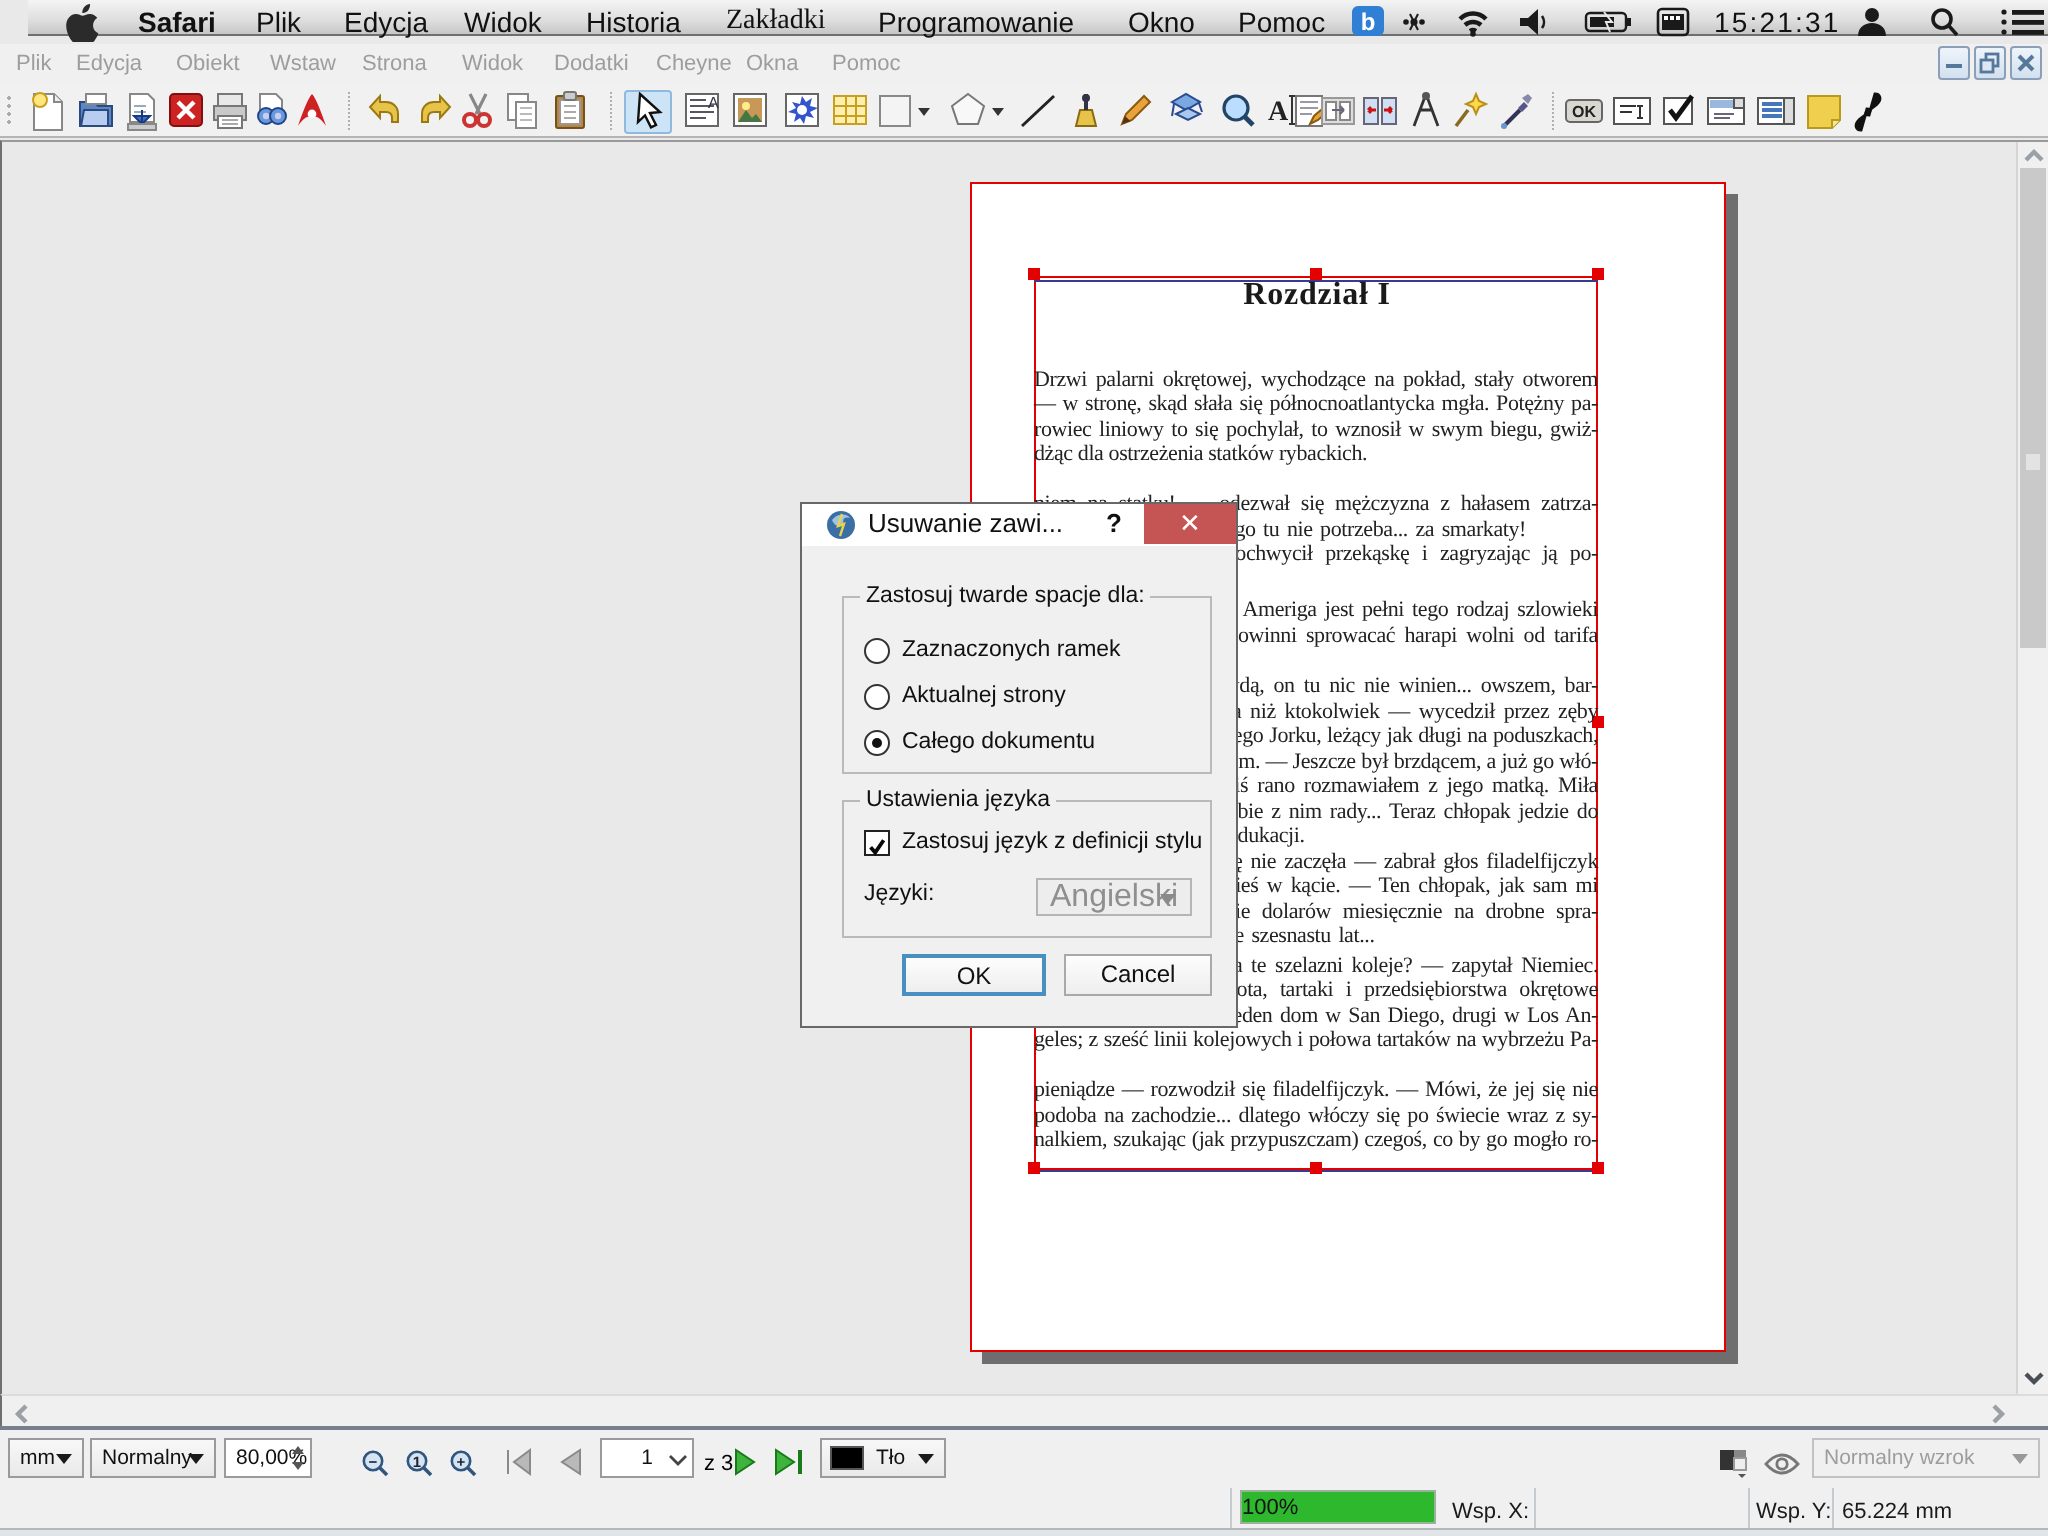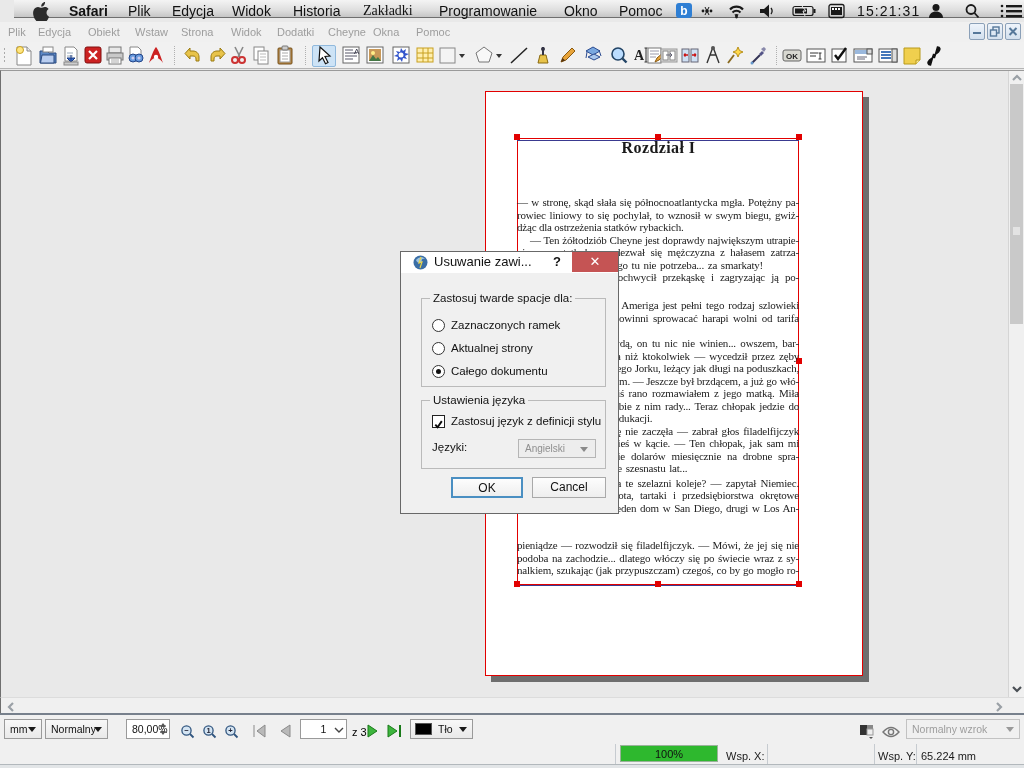--- a/index.html
+++ b/index.html
@@ -313,24 +313,24 @@
 <div class="abs" style="left:31px;top:493px;width:282px;height:1px;background:#3a3a90"></div>
 <div class="hnd" style="left:28px;top:42px"></div>
 <div class="hnd" style="left:28px;top:266px"></div>
 <div class="hnd" style="left:28px;top:489px"></div>
 <div class="hnd" style="left:169px;top:42px"></div>
 <div class="hnd" style="left:169px;top:489px"></div>
 <div class="hnd" style="left:310px;top:42px"></div>
 <div class="hnd" style="left:310px;top:266px"></div>
 <div class="hnd" style="left:310px;top:489px"></div>
 <div class="abs" style="left:31px;top:47px;width:283px;text-align:center;font-family:'Liberation Serif',serif;font-size:16px;letter-spacing:0.4px;font-weight:bold;color:#1a1a1a">Rozdział I</div>
+<div class="tl tlj" style="top:91.5px;">Drzwi palarni okrętowej, wychodzące na pokład, stały otworem</div>
 <div class="tl tlj" style="top:104.0px;">— w stronę, skąd słała się północnoatlantycka mgła. Potężny pa-</div>
 <div class="tl" style="top:129.0px;">dżąc dla ostrzeżenia statków rybackich.</div>
 <div class="tl tlj" style="top:116.5px;">rowiec liniowy to się pochylał, to wznosił w swym biegu, gwiż-</div>
-<div class="tl tlj" style="top:141.5px;text-indent:13px;">— Ten żółtodziób Cheyne jest doprawdy największym utrapie-</div>
 <div class="tl tlj" style="top:154.0px;">niem na statku! — odezwał się mężczyzna z hałasem zatrza-</div>
 <div class="tl" style="top:166.5px;word-spacing:1.2px;">skując drzwiami. — Jego tu nie potrzeba... za smarkaty!</div>
 <div class="tl tlj" style="top:179.0px;">Siwowłosy Niemiec pochwycił przekąskę i zagryzając ją po-</div>
 <div class="tl" style="top:191.5px;">łknął.</div>
 <div class="tl tlj" style="top:207.0px;">— Och, panie! Ta cała Ameriga jest pełni tego rodzaj szlowieki</div>
 <div class="tl tlj" style="top:219.5px;">szwabacha tutaj. Oni powinni sprowacać harapi wolni od tarifa</div>
 <div class="tl" style="top:232.0px;">za darmo.</div>
 <div class="tl tlj" style="top:245.0px;">— Najwidoczniej prawdą, on tu nic nie winien... owszem, bar-</div>
 <div class="tl tlj" style="top:257.5px;">dziej zasługuje na lania niż ktokolwiek — wycedził przez zęby</div>
 <div class="tl tlj" style="top:270.0px;">młody człowiek z Nowego Jorku, leżący jak długi na poduszkach,</div>
@@ -338,20 +338,21 @@
 <div class="tl tlj" style="top:295.0px;">czono po hotelach. Dziś rano rozmawiałem z jego matką. Miła</div>
 <div class="tl tlj" style="top:307.5px;">kobieta, ale nie daje sobie z nim rady... Teraz chłopak jedzie do</div>
 <div class="tl" style="top:320.0px;">Europy, by dokończyć edukacji.</div>
 <div class="tl tlj" style="top:332.5px;">— Edukacja jeszcze się nie zaczęła — zabrał głos filadelfijczyk</div>
 <div class="tl tlj" style="top:345.0px;">rozparty wygodnie gdzieś w kącie. — Ten chłopak, jak sam mi</div>
 <div class="tl tlj" style="top:357.5px;">mówił, dostaje dwieście dolarów miesięcznie na drobne spra-</div>
 <div class="tl" style="top:370.0px;word-spacing:1.2px;">wunki, a nie ma jeszcze szesnastu lat...</div>
 <div class="tl tlj" style="top:384.5px;">— To jego tatko to ma te szelazni koleje? — zapytał Niemiec.</div>
 <div class="tl tlj" style="top:397.0px;">— Tak. I kopalnie złota, tartaki i przedsiębiorstwa okrętowe</div>
 <div class="tl tlj" style="top:409.5px;">— wtrącił jankes. — Jeden dom w San Diego, drugi w Los An-</div>
+<div class="tl tlj" style="top:422.0px;">geles; z sześć linii kolejowych i połowa tartaków na wybrzeżu Pa-</div>
 <div class="tl tlj" style="top:447.0px;">pieniądze — rozwodził się filadelfijczyk. — Mówi, że jej się nie</div>
 <div class="tl tlj" style="top:459.5px;">podoba na zachodzie... dlatego włóczy się po świecie wraz z sy-</div>
 <div class="tl tlj" style="top:472.0px;">nalkiem, szukając (jak przypuszczam) czegoś, co by go mogło ro-</div>
 </div>
 <div id="pgshadow1"></div>
     <div id="pgshadow2"></div>
 <div id="vscroll">
 <svg class="abs" style="left:3px;top:2px" width="10" height="10" viewBox="0 0 10 10">
         <path d="M1 7l4-4 4 4" fill="none" stroke="#9aa0a6" stroke-width="2.2"></path>
       </svg>
@@ -367,21 +368,21 @@
       <path d="M7 1L3 5l4 4" fill="none" stroke="#9aa0a6" stroke-width="2.2"></path>
     </svg>
 <svg class="abs" style="left:993px;top:4px" width="10" height="10" viewBox="0 0 10 10">
       <path d="M3 1l4 4-4 4" fill="none" stroke="#9aa0a6" stroke-width="2.2"></path>
     </svg>
 </div>
 <div class="abs" style="left:0;top:713px;width:1024px;height:2px;background:#77808c"></div>
 <div id="status1">
 <div class="combo" style="left:4px;width:38px"><span>mm</span><div class="cmbarrow"></div></div>
 <div class="combo" style="left:45px;width:63px"><span>Normalny</span><div class="cmbarrow"></div></div>
-<div class="combo cwhite" style="left:126px;width:44px">80,00%
+<div class="combo cwhite" style="left:112px;width:44px">80,00%
 <div class="abs" style="right:3px;top:3px;width:0;height:0;border-left:3px solid transparent;border-right:3px solid transparent;border-bottom:4px solid #555"></div>
 <div class="abs" style="right:3px;top:11px;width:0;height:0;border-left:3px solid transparent;border-right:3px solid transparent;border-top:4px solid #555"></div>
 </div>
 <svg class="abs" style="left:180px;top:9px" width="16" height="16" viewBox="0 0 16 16">
       <circle cx="6.5" cy="6.5" r="4.6" fill="#d4e4f2" stroke="#30557f" stroke-width="1.3"></circle>
       <path d="M10 10l3.5 3.5" stroke="#30557f" stroke-width="1.8"></path>
       <text x="6.5" y="9.3" font-size="7.5" font-weight="bold" fill="#223" text-anchor="middle">−</text>
     </svg>
 <svg class="abs" style="left:202px;top:9px" width="16" height="16" viewBox="0 0 16 16">
       <circle cx="6.5" cy="6.5" r="4.6" fill="#d4e4f2" stroke="#30557f" stroke-width="1.3"></circle>
@@ -420,21 +421,21 @@
     </svg>
 <svg class="abs" style="left:881px;top:9px" width="20" height="15" viewBox="0 0 20 15">
       <path d="M2 8q8-9 16 0q-8 9-16 0z" fill="none" stroke="#777" stroke-width="1.4"></path>
       <circle cx="10" cy="8" r="2.6" fill="none" stroke="#777" stroke-width="1.4"></circle>
     </svg>
 <div class="combo" style="left:906px;width:114px;background:#f0f0f0;border-color:#c2c2c2;color:#9d9d9d">Normalny wzrok<div class="cmbarrow" style="border-top-color:#999"></div></div>
 </div>
 <div id="status2">
 <div class="abs" style="left:615px;top:1px;width:1px;height:21px;background:#c6cbd0"></div>
 <div class="abs" style="left:620px;top:2px;width:98px;height:17px;background:#2eb82e;border:1px solid #9ab29a">
-      <div style="text-align:center;line-height:16px;color:#111">100%</div>
+      <div style="line-height:16px;color:#111">100%</div>
     </div>
 <div class="abs" style="left:661px;top:23px;width:43px;height:3px;background:#fff;border:1px solid #aaa;border-bottom:none"></div>
 <div class="abs" style="left:726px;top:7px">Wsp. X:</div>
 <div class="abs" style="left:767px;top:1px;width:1px;height:21px;background:#c6cbd0"></div>
 <div class="abs" style="left:771px;top:25px">-157.000 mm</div>
 <div class="abs" style="left:874px;top:1px;width:1px;height:21px;background:#c6cbd0"></div>
 <div class="abs" style="left:878px;top:7px">Wsp. Y:</div>
 <div class="abs" style="left:916px;top:1px;width:1px;height:21px;background:#c6cbd0"></div>
 <div class="abs" style="left:921px;top:7px">65.224 mm</div>
 <div class="abs" style="left:0;top:21px;width:1024px;height:1px;background:#b2b8bc"></div>
@@ -462,19 +463,19 @@
       </div>
       <div class="dlabel" style="left:29px;top:66px">Całego dokumentu</div>
 </div>
 <div class="gbox" style="top:148px;height:69px">
 <div class="glabel">Ustawienia języka</div>
 <div class="abs" style="left:10px;top:14px;width:13px;height:13px;border:1px solid #222;background:#fff"><svg width="11" height="11" viewBox="0 0 11 11">
           <path d="M2.3 5.6l2.3 2.7 4.2-6.2" stroke="#0a0a0a" stroke-width="1.9" fill="none"></path>
         </svg></div>
 <div class="dlabel" style="left:29px;top:14px">Zastosuj język z definicji stylu</div>
 <div class="dlabel" style="left:10px;top:40px">Języki:</div>
-<div class="abs" style="left:96px;top:38px;width:78px;height:19px;background:#ededed;border:1px solid #b5b5b5;color:#8f8f8f;font-size:10px;line-height:17px;padding-left:6px">Angielski
+<div class="abs" style="left:96px;top:38px;width:78px;height:19px;background:#ededed;border:1px solid #b5b5b5;color:#8f8f8f;font-size:16px;line-height:17px;padding-left:6px">Angielski
 <div class="abs" style="right:7px;top:7px;width:0;height:0;border-left:4px solid transparent;border-right:4px solid transparent;border-top:5px solid #8a8a8a"></div></div>
 </div>
 <div class="abs" style="left:0;top:225px;width:217px;height:0">
 <div class="btn" style="left:50px;width:72px;border:2px solid #4a8fc2">OK</div>
 <div class="btn" style="left:131px;width:74px;border:1px solid #a9a9a9">Cancel</div>
 </div>
 </div>
 </body></html>

